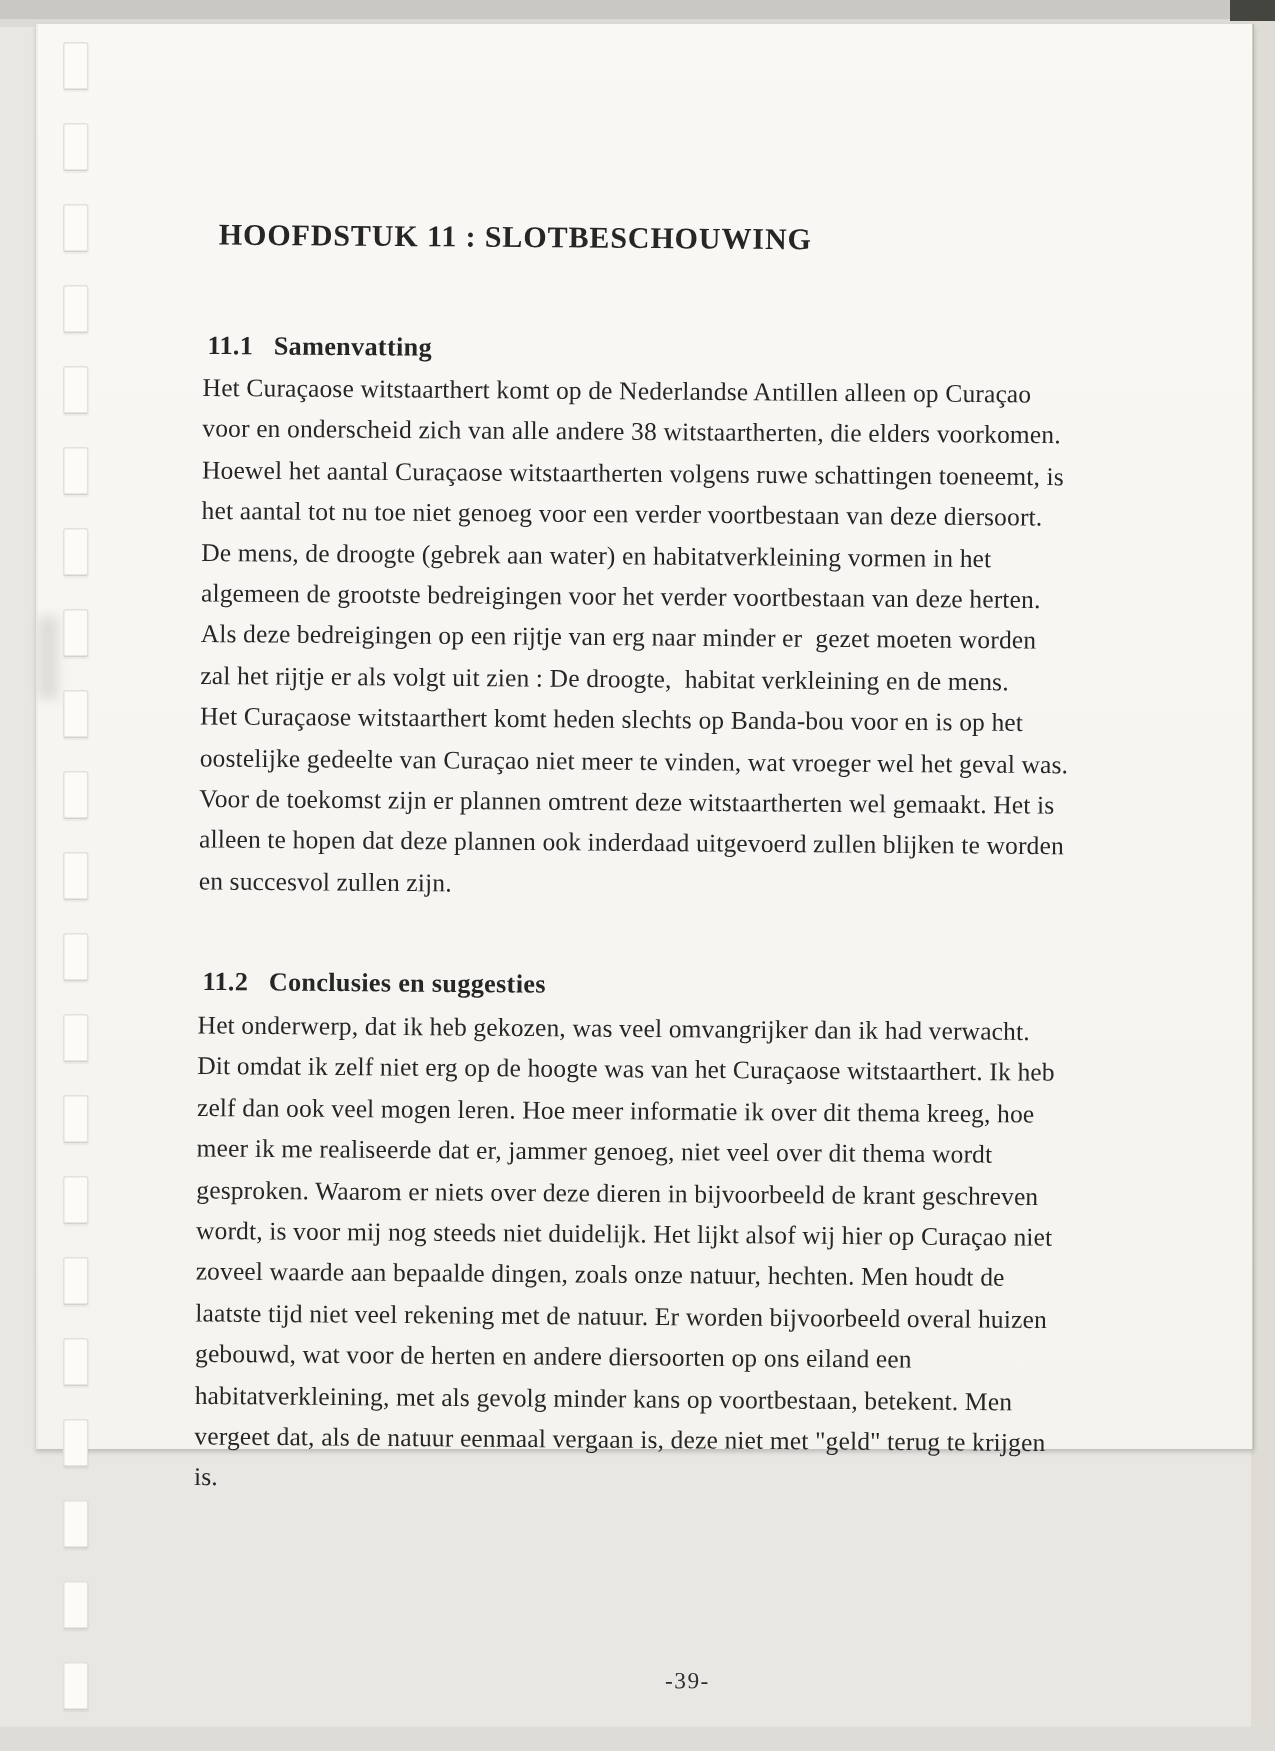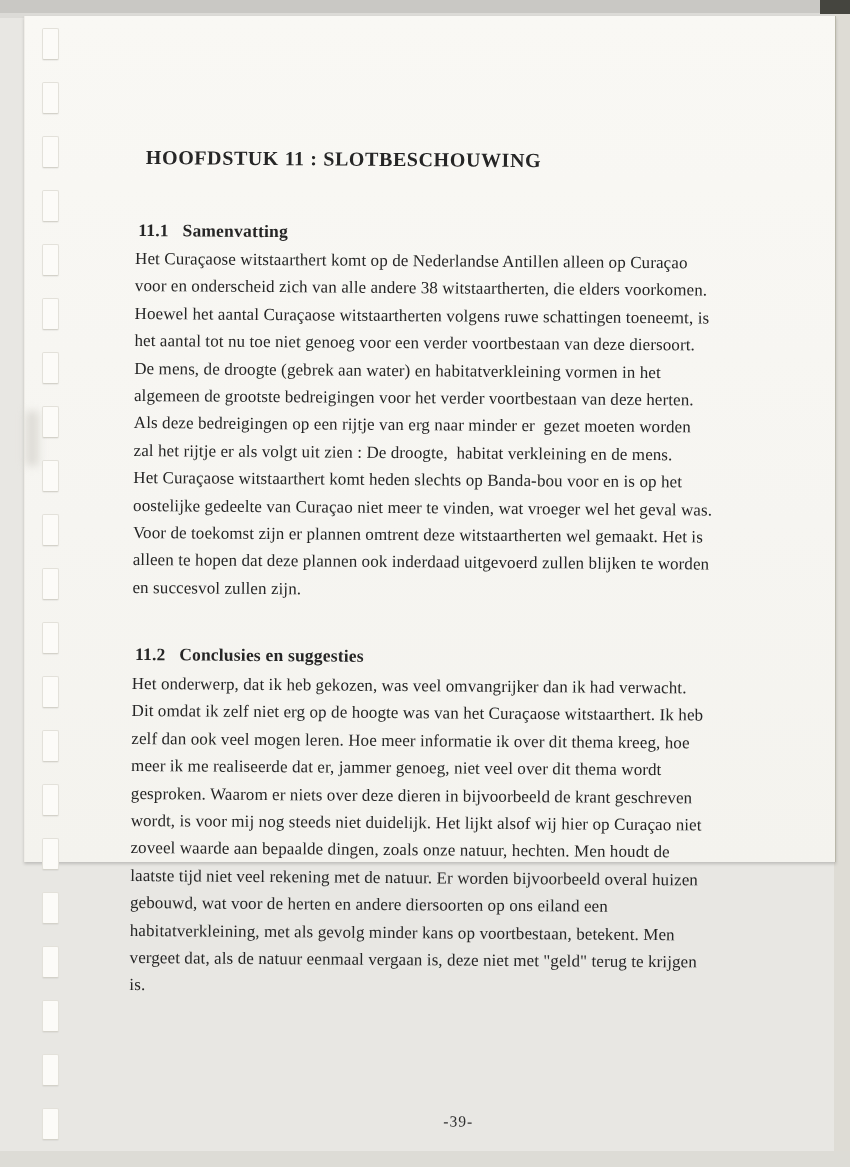--- a/index.html
+++ b/index.html
@@ -7,21 +7,21 @@
     position:relative; width:850px; height:1167px;
     background:#e8e7e3; overflow:hidden;
     font-family:"Liberation Serif", serif;
   }
   .top-strip { position:absolute; top:0; left:0; width:850px; height:13px; background:#c9c8c4; }
   .top-strip-shade { position:absolute; top:13px; left:0; width:850px; height:5px; background:#dcdbd7; }
   .corner-dark { position:absolute; top:0; right:0; width:30px; height:14px; background:#45453f; }
   .right-gutter { position:absolute; top:14px; right:0; width:16px; height:1153px; background:#dedcd5; }
   .bottom-gutter { position:absolute; left:0; bottom:0; width:850px; height:16px; background:#dddcd6; }
   .paper {
-    position:absolute; left:24px; top:16px; width:810px; height:846px;
+    position:absolute; left:24px; top:16px; width:810px; height:950px;
     background:linear-gradient(180deg,#f9f8f4 0%, #f6f5f1 60%, #f4f3ee 100%);
     border-right:1px solid #b9b7a9;
     border-left:1px solid #efede8;
     box-shadow:0 2px 3px rgba(0,0,0,0.18);
   }
   .smudge {
     position:absolute; left:0px; top:395px; width:14px; height:55px;
     background:#d9d7d1; filter:blur(4px); opacity:0.8;
   }
   .holes { position:absolute; left:17px; top:12px; width:15px; height:1115px; }

